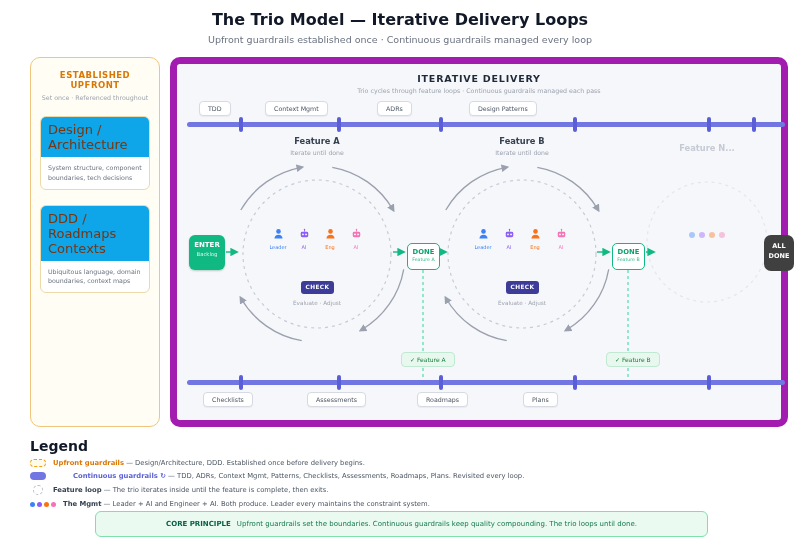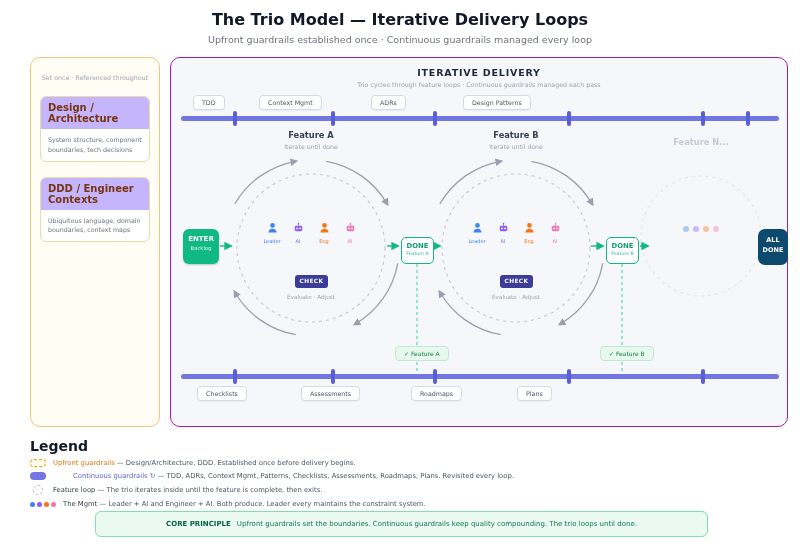--- a/index.html
+++ b/index.html
@@ -13,27 +13,27 @@
 
   
   .upfront {
     position: absolute; left: 30px; top: 57px; width: 130px; height: 370px;
     background: #fffdf4; border: 1.5px solid #f2c57c; border-radius: 10px;
     padding: 12px 9px; text-align: center;
   }
   .upfront-title { font-size: 8.5px; font-weight: bold; color: #d97706; letter-spacing: .5px; }
   .upfront-sub { font-size: 6.3px; color: #9ca3af; margin-top: 4px; }
   .upcard { margin-top: 15px; border: 1px solid #eed9a9; border-radius: 6px; background: #fff; overflow: hidden; text-align: left; }
-  .upcard-h { background: #c4b5fd; padding: 5px 7px; font-size: 10px; font-weight: bold; color: #78350f; }
+  .upcard-h { background: #0ea5e9; padding: 5px 7px; font-size: 13px; font-weight: normal; color: #78350f; }
   .upcard-b { padding: 6px 7px; font-size: 6.3px; color: #6b7280; line-height: 1.55; }
 
   
   .delivery {
     position: absolute; left: 170px; top: 57px; width: 618px; height: 370px;
-    background: #f6f7fa; border: 1px solid #a21caf; border-radius: 10px;
+    background: #f6f7fa; border: 7px solid #a21caf; border-radius: 10px;
   }
   .d-title { position: absolute; top: 9px; left: 0; right: 0; text-align: center; font-size: 9.5px; font-weight: bold; letter-spacing: .8px; color: #1f2937; }
   .d-sub { position: absolute; top: 23px; left: 0; right: 0; text-align: center; font-size: 6.3px; color: #9ca3af; }
 
   .pill {
     position: absolute; background: #fff; border: 1px solid #d7dae2; border-radius: 4px;
     font-size: 6.3px; color: #4b5563; padding: 3px 8px; box-shadow: 0 1px 1px rgba(20,20,60,.05);
     white-space: nowrap;
   }
   .hline { position: absolute; left: 10px; width: 598px; height: 5px; border-radius: 3px; background: #7276e3; }
@@ -83,21 +83,21 @@
   }
 
   .faded-dots { position: absolute; left: 512px; top: 168px; display: flex; gap: 4px; opacity: .4; }
   .faded-dots span { width: 6px; height: 6px; border-radius: 50%; display: block; }
 
   
   .legend { position: absolute; left: 30px; top: 438px; width: 620px; }
   .legend-title { font-size: 14px; font-weight: bold; color: #111827; }
   .legend-item { display: flex; align-items: center; gap: 7px; margin-top: 5px; font-size: 6.8px; color: #4b5563; }
   .legend-item .rest { color: #4b5563; }
-  .li-lead { font-weight: normal; }
+  .li-lead { font-weight: bold; }
   .lead-orange { color: #d97706; }
   .lead-purple { color: #5b5fd6; margin-left: 20px; }
   .lead-dark { color: #374151; }
   .ic-upfront { width: 16px; height: 8px; border: 1.2px dashed #f59e0b; border-radius: 5px; background: #fffbeb; flex: 0 0 auto; }
   .ic-cont { width: 16px; height: 8px; border-radius: 5px; background: #7276e3; flex: 0 0 auto; }
   .ic-loop { width: 10px; height: 10px; border: 1.2px dashed #b6bbc7; border-radius: 50%; flex: 0 0 auto; margin-left: 3px; margin-right: 3px; }
   .ic-trio { display: flex; gap: 2px; flex: 0 0 auto; }
   .ic-trio span { width: 5px; height: 5px; border-radius: 50%; display: block; }
 
   
@@ -111,27 +111,28 @@
 </style>
 </head>
 <body>
 
 <div class="header">
   <h1>The Trio Model — Iterative Delivery Loops</h1>
   <div class="sub">Upfront guardrails established once · Continuous guardrails managed every loop</div>
 </div>
 
 <div class="upfront">
+  <div class="upfront-title">ESTABLISHED UPFRONT</div>
   <div class="upfront-sub">Set once · Referenced throughout</div>
   <div class="upcard">
     <div class="upcard-h">Design / Architecture</div>
     <div class="upcard-b">System structure, component boundaries, tech decisions</div>
   </div>
   <div class="upcard">
-    <div class="upcard-h">DDD / Engineer Contexts</div>
+    <div class="upcard-h">DDD / Roadmaps Contexts</div>
     <div class="upcard-b">Ubiquitous language, domain boundaries, context maps</div>
   </div>
 </div>
 
 <div class="delivery">
   <div class="d-title">ITERATIVE DELIVERY</div>
   <div class="d-sub">Trio cycles through feature loops · Continuous guardrails managed each pass</div>
 
   <svg class="overlay" width="618" height="370" viewBox="0 0 618 370">
     <defs>
@@ -305,21 +306,21 @@
 
   <div class="done-box" style="left:230px;">
     <div class="l1">DONE</div>
     <div class="l2">Feature A</div>
   </div>
   <div class="done-box" style="left:435px;">
     <div class="l1">DONE</div>
     <div class="l2">Feature B</div>
   </div>
 
-  <div class="alldone" style="background: #0c4a6e;">
+  <div class="alldone" style="background: #404040;">
     <div>ALL</div>
     <div>DONE</div>
   </div>
 
   <div class="complete-pill" style="left:224px;">✓ Feature A</div>
   <div class="complete-pill" style="left:429px;">✓ Feature B</div>
 
   <div class="hline" style="top: 316px; background: rgb(114, 118, 227);"></div>
   <div class="tick" style="left: 62px; top: 311px; background: rgb(90, 95, 216);"></div>
   <div class="tick" style="left: 160px; top: 311px; background: rgb(90, 95, 216);"></div>

